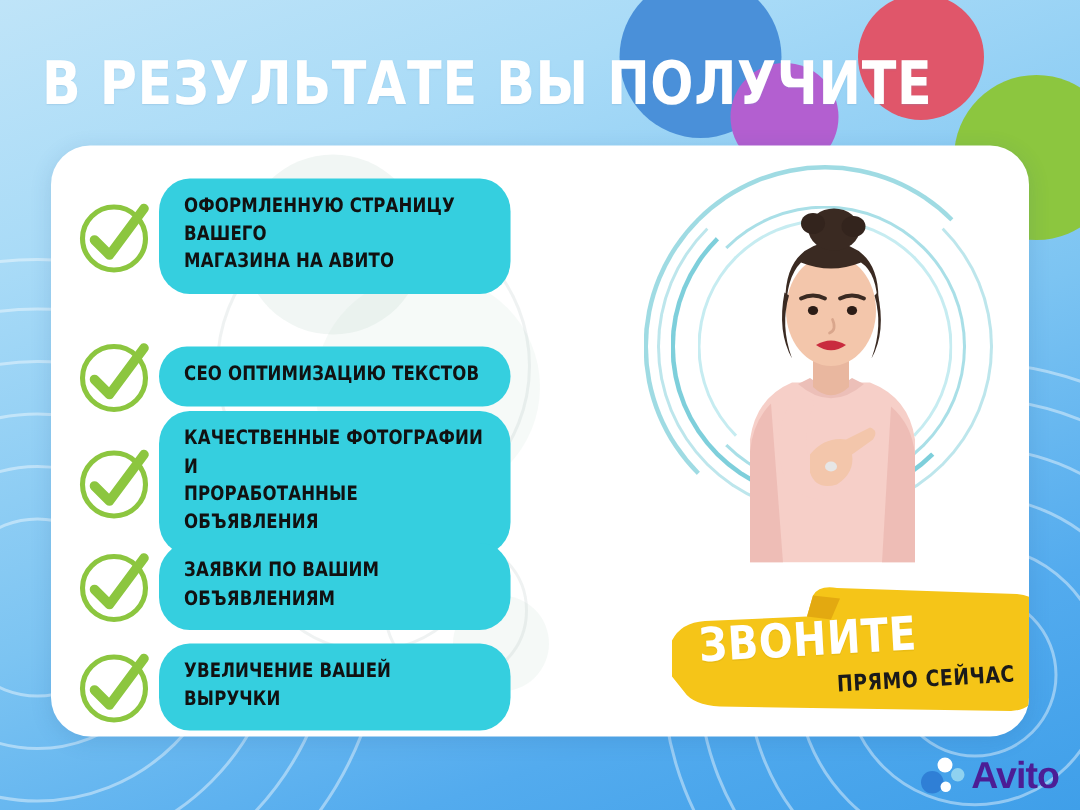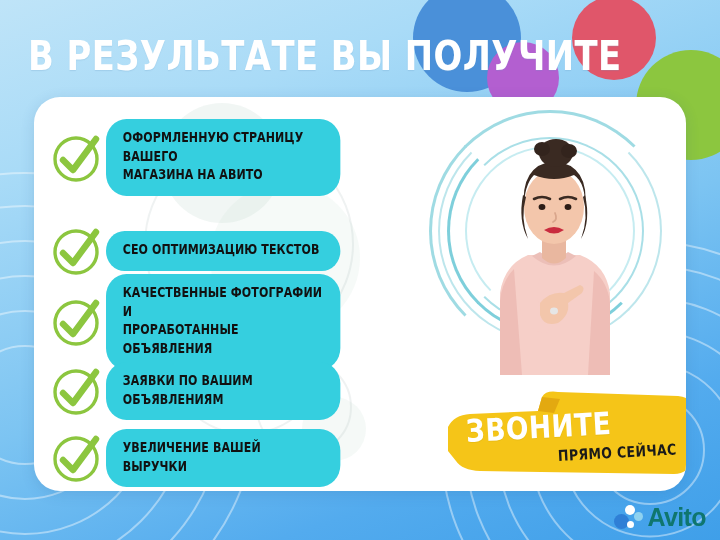--- a/index.html
+++ b/index.html
@@ -91,21 +91,21 @@
     font-size:15px; font-weight:bold; color:#1a1a1a; letter-spacing:0.4px;
     font-family:"DejaVu Sans Condensed","Liberation Sans", sans-serif;
     transform:rotate(-3.2deg) scaleX(0.93); transform-origin:left center;
   }
 
   
   .avito { position:absolute; right:14px; bottom:8px; display:flex; align-items:center; }
   .avito-dots { position:relative; width:30px; height:26px; margin-right:3px; }
   .adot { position:absolute; border-radius:50%; }
   .avito-word {
-    color:#0f766e; font-size:25px; font-weight:bold; letter-spacing:-0.6px;
+    color:#4c1d95; font-size:25px; font-weight:bold; letter-spacing:-0.6px;
     font-family:"Liberation Sans", sans-serif;
   }
 </style>
 </head>
 <body>
 
 <div class="bg-rings rings-left">
   <div class="ring" style="width:120px;height:120px;"></div>
   <div class="ring" style="width:190px;height:190px;"></div>
   <div class="ring" style="width:260px;height:260px;"></div>

